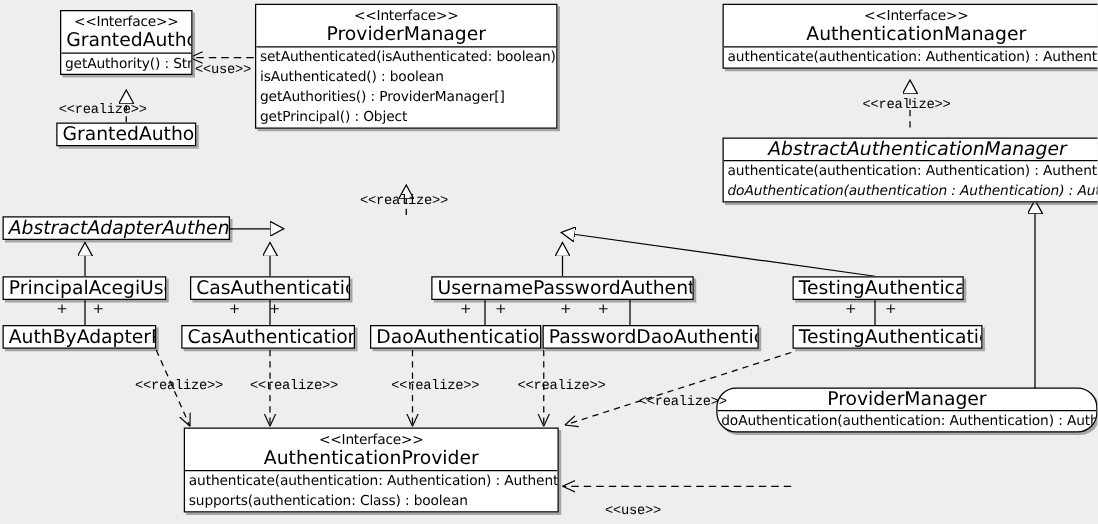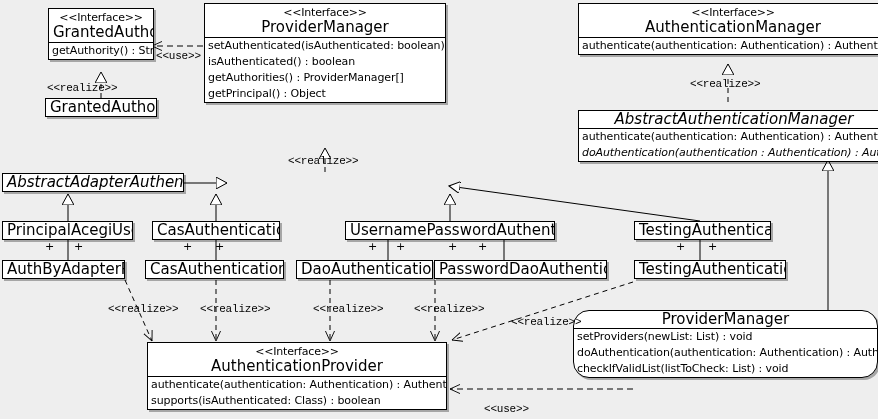--- a/index.html
+++ b/index.html
@@ -276,32 +276,30 @@
     </div>
   </div>
 
   <div class="uml-box" style="left:147px; top:342px; width:300px;">
     <div class="hdr">
       <span class="stereo">&lt;&lt;Interface&gt;&gt;</span>
       <span class="cname">AuthenticationProvider</span>
     </div>
     <div class="members">
       <div class="member">authenticate(authentication: Authentication) : Authentication</div>
-      <div class="member">supports(isAuthenticated: Class) : boolean</div>
+      <div class="member">supports(authentication: Class) : boolean</div>
     </div>
   </div>
 
   <div class="uml-box compact" style="left:573px; top:310px; width:305px;border-radius:16px;">
     <div class="hdr">
       <span class="cname">ProviderManager</span>
     </div>
     <div class="members">
-      <div class="member">setProviders(newList: List) : void</div>
       <div class="member">doAuthentication(authentication: Authentication) : Authentication</div>
-      <div class="member">checkIfValidList(listToCheck: List) : void</div>
     </div>
   </div>
 
   <div class="lbl" style="left:156px; top:50px;">&lt;&lt;use&gt;&gt;</div>
   <div class="lbl" style="left:47px; top:82px;">&lt;&lt;realize&gt;&gt;</div>
   <div class="lbl" style="left:288px; top:155px;">&lt;&lt;realize&gt;&gt;</div>
   <div class="lbl" style="left:690px; top:78px;">&lt;&lt;realize&gt;&gt;</div>
   <div class="lbl" style="left:108px; top:303px;">&lt;&lt;realize&gt;&gt;</div>
   <div class="lbl" style="left:200px; top:303px;">&lt;&lt;realize&gt;&gt;</div>
   <div class="lbl" style="left:313px; top:303px;">&lt;&lt;realize&gt;&gt;</div>

